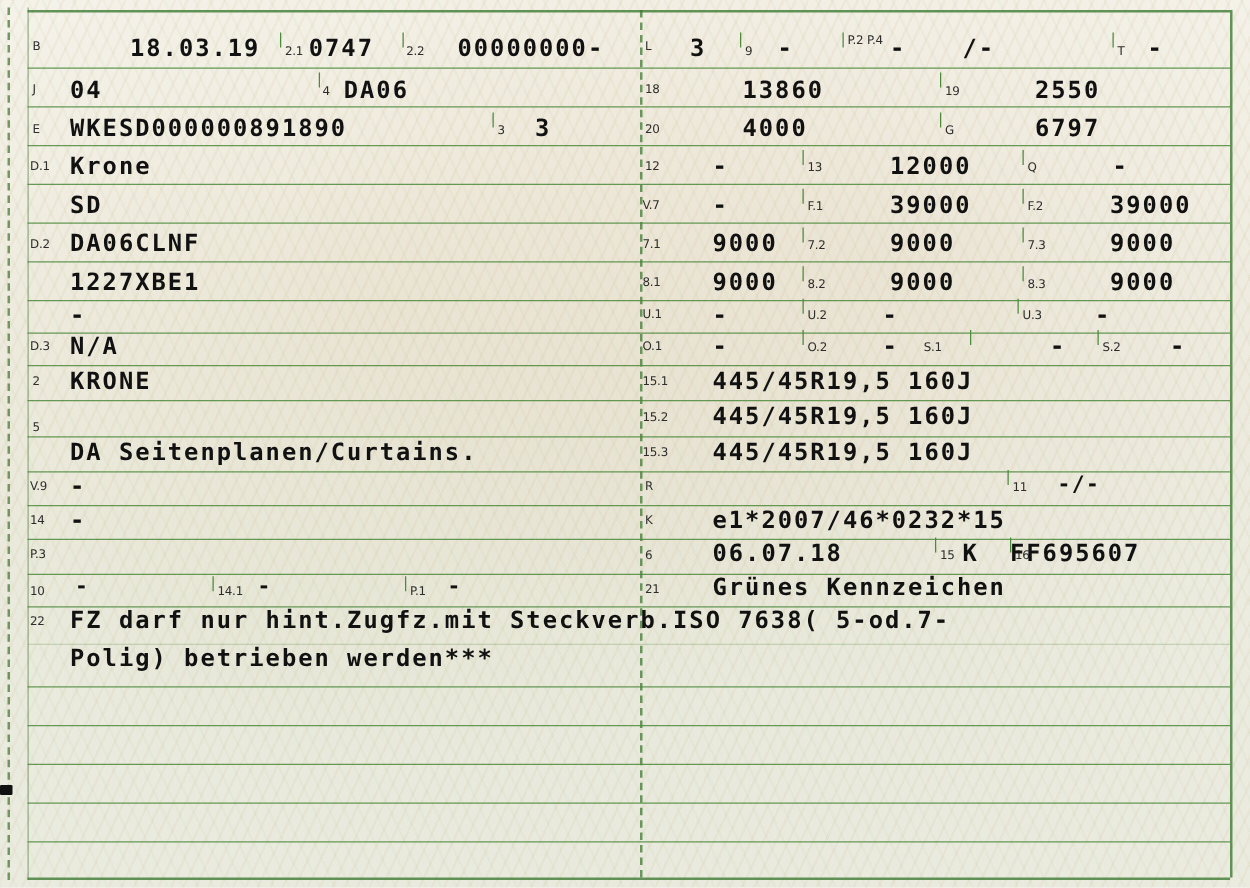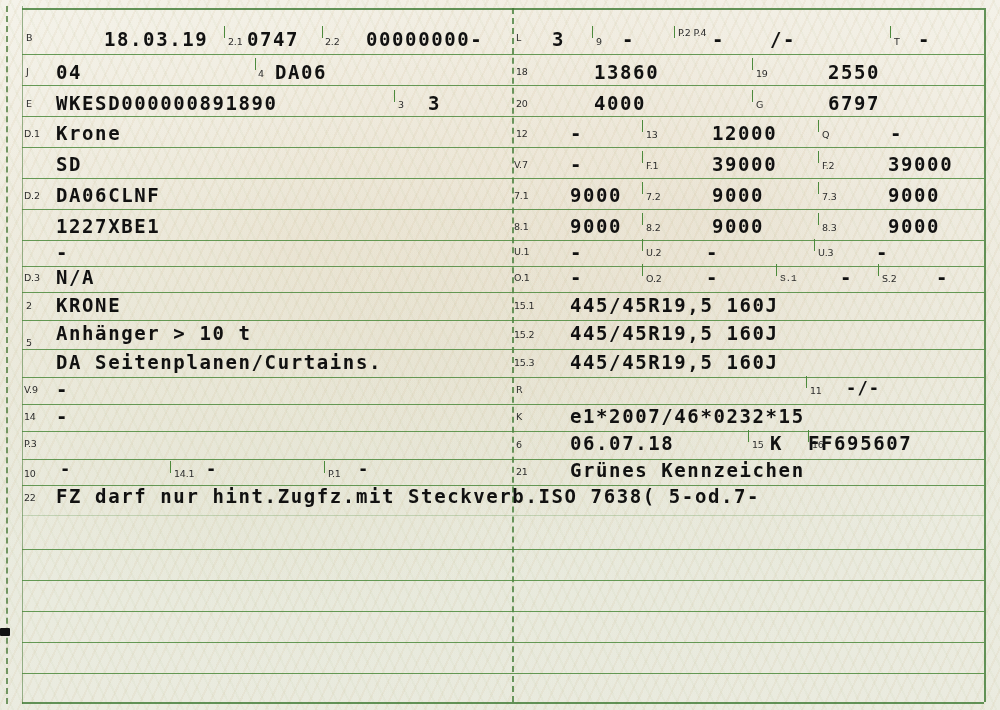--- a/index.html
+++ b/index.html
@@ -123,21 +123,20 @@
   <div class="rule" style="left:22px;top:292px;width:490px;"></div>
   <div class="code" style="left:24px;top:272px;">D.3</div>
   <div class="val" style="left:56px;top:266px;">N/A</div>
 
   <div class="rule" style="left:22px;top:320px;width:490px;"></div>
   <div class="code" style="left:26px;top:300px;">2</div>
   <div class="val" style="left:56px;top:294px;">KRONE</div>
 
   <div class="rule" style="left:22px;top:349px;width:490px;"></div>
   <div class="code" style="left:26px;top:337px;">5</div>
-  <div class="val" style="left:56px;top:322px;">Anhänger &gt; 10 t</div>
 
   <div class="rule" style="left:22px;top:377px;width:490px;"></div>
   <div class="val" style="left:56px;top:351px;">DA Seitenplanen/Curtains.</div>
 
   <div class="rule" style="left:22px;top:404px;width:490px;"></div>
   <div class="code" style="left:24px;top:384px;">V.9</div>
   <div class="val" style="left:56px;top:378px;">-</div>
 
   <div class="rule" style="left:22px;top:431px;width:490px;"></div>
   <div class="code" style="left:24px;top:411px;">14</div>
@@ -233,21 +232,21 @@
   <div class="code" style="left:818px;top:247px;">U.3</div>
   <div class="val" style="left:876px;top:241px;">-</div>
   <div class="tick" style="left:642px;top:239px;"></div>
   <div class="tick" style="left:814px;top:239px;"></div>
 
   <div class="rule" style="left:512px;top:292px;width:472px;"></div>
   <div class="code" style="left:514px;top:272px;">O.1</div>
   <div class="val" style="left:570px;top:266px;">-</div>
   <div class="code" style="left:646px;top:273px;">O.2</div>
   <div class="val" style="left:706px;top:266px;">-</div>
-  <div class="code" style="left:780px;top:273px;font-family:Liberation Mono, monospace;">S.1</div>
+  <div class="code" style="left:739px;top:273px;">S.1</div>
   <div class="val" style="left:840px;top:266px;">-</div>
   <div class="code" style="left:882px;top:273px;">S.2</div>
   <div class="val" style="left:936px;top:266px;">-</div>
   <div class="tick" style="left:642px;top:264px;"></div>
   <div class="tick" style="left:776px;top:264px;"></div>
   <div class="tick" style="left:878px;top:264px;"></div>
 
   <div class="rule" style="left:512px;top:320px;width:472px;"></div>
   <div class="code" style="left:514px;top:300px;">15.1</div>
   <div class="val" style="left:570px;top:294px;">445/45R19,5 160J</div>
@@ -281,20 +280,21 @@
   <div class="tick" style="left:748px;top:430px;"></div>
   <div class="tick" style="left:808px;top:430px;"></div>
 
   <div class="rule" style="left:512px;top:485px;width:472px;"></div>
   <div class="code" style="left:516px;top:466px;">21</div>
   <div class="val" style="left:570px;top:459px;">Grünes Kennzeichen</div>
 
   <div class="code" style="left:24px;top:492px;">22</div>
   <div class="val" style="left:56px;top:485px;">FZ darf nur hint.Zugfz.mit Steckverb.ISO 7638( 5-od.7-</div>
   <div class="rule" style="left:22px;top:515px;width:962px;opacity:.25;"></div>
+  <div class="val" style="left:56px;top:516px;">Polig) betrieben werden***</div>
 
   <div class="rule" style="left:22px;top:549px;width:962px;"></div>
   <div class="rule" style="left:22px;top:580px;width:962px;"></div>
   <div class="rule" style="left:22px;top:611px;width:962px;"></div>
   <div class="rule" style="left:22px;top:642px;width:962px;"></div>
   <div class="rule" style="left:22px;top:673px;width:962px;"></div>
 
 </div>
 
 </body></html>

